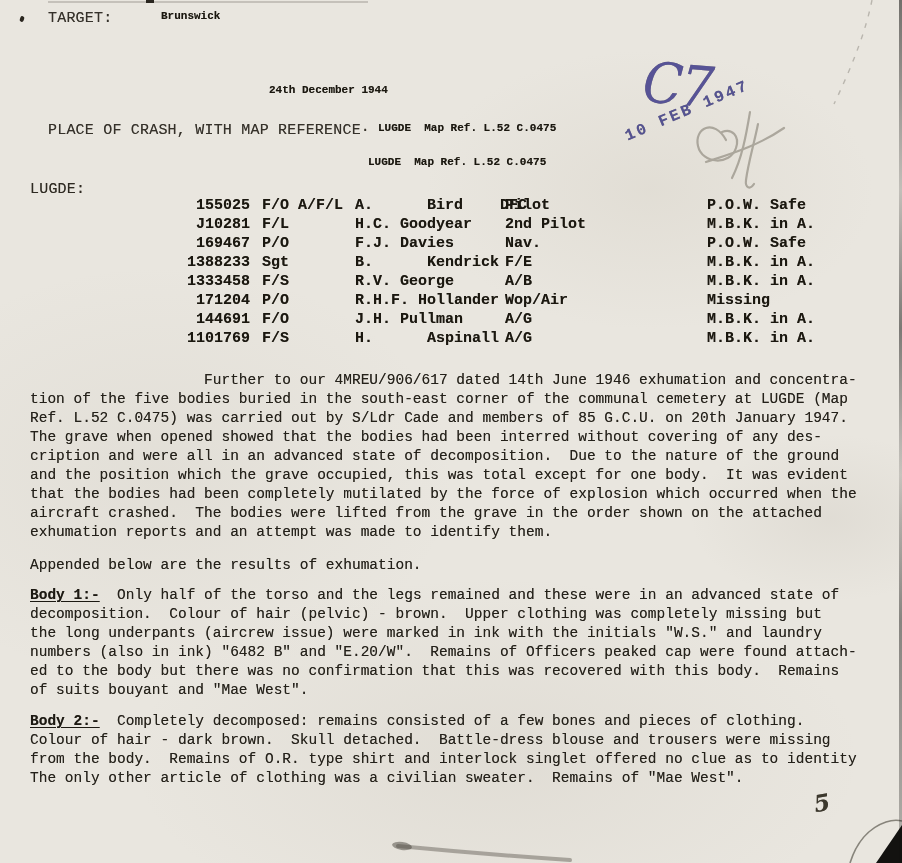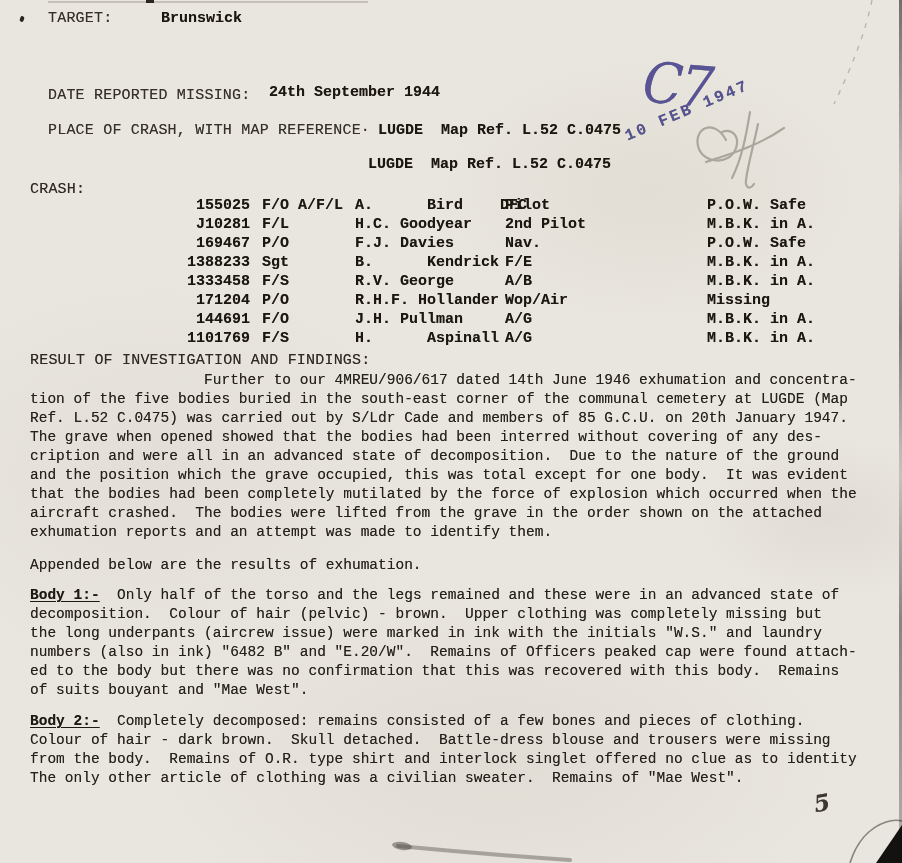--- a/index.html
+++ b/index.html
@@ -11,21 +11,21 @@
       radial-gradient(ellipse 420px 300px at 18% 55%, rgba(165,158,143,0.10), transparent 70%),
       radial-gradient(ellipse 520px 260px at 55% 88%, rgba(172,164,150,0.14), transparent 70%),
       radial-gradient(ellipse 200px 120px at 92% 60%, rgba(160,152,138,0.12), transparent 70%);
     font-family:"Liberation Mono","DejaVu Sans Mono",monospace;
     color:#26231c;
   }
   .typed{font-weight:bold;color:#1a170f;}
   .ink{text-shadow:0 0 0.6px rgba(45,40,32,0.55);}
   .field{position:absolute;left:16px;width:100%;height:20px;}
   .flabel{position:absolute;left:32px;font-size:15px;letter-spacing:0.2px;color:#35312a;}
-  .fvalue{position:absolute;font-size:15px;white-space:pre;}
+  .fvalue{position:absolute;font-size:11px;white-space:pre;}
   .v0{left:145px;} .v1{left:340px;} .v2{left:253px;top:-3px;} .v3{left:362px;} .v4{left:352px;}
   .heading{position:absolute;left:30px;font-size:15px;letter-spacing:0.2px;color:#2e2a22;}
   .crew-row{position:absolute;left:0;width:100%;height:19px;font-size:15px;padding-left:24px;}
   .c-num{position:absolute;left:158px;width:92px;text-align:right;white-space:pre;}
   .c-rank{position:absolute;left:262px;white-space:pre;}
   .c-name{position:absolute;left:355px;white-space:pre;}
   .c-dec{position:absolute;left:500px;white-space:pre;}
   .c-duty{position:absolute;left:505px;width:130px;text-align:left;white-space:pre;}
   .c-fate{position:absolute;left:660px;white-space:pre;margin-left:47px;}
   .para{
@@ -80,43 +80,42 @@
   <div class="artifact dot-comma"></div>
   <svg class="crease-tr" width="60" height="110" viewBox="0 0 60 110">
     <path d="M46,0 C40,30 28,62 8,104" stroke="rgba(62,58,50,0.35)" stroke-width="1.4" fill="none" stroke-dasharray="5,7"></path>
   </svg>
 
   <div class="field" style="top:10px">
     <span class="flabel">TARGET:</span>
     <span class="fvalue typed v0">Brunswick</span>
   </div>
   <div class="field" style="top:87px">
-    <span class="flabel">DATE REPORTED MISSING:</span>
-    <span class="fvalue typed v2">24th September 1944</span>
+    <span class="fvalue typed v2">24th December 1944</span>
   </div>
   <div class="field" style="top:122px">
     <span class="flabel">PLACE OF CRASH, WITH MAP REFERENCE·</span>
     <span class="fvalue typed v3">LUGDE  Map Ref. L.52 C.0475</span>
   </div>
   <div class="field" style="top:156px">
     <span class="fvalue typed v4">LUGDE  Map Ref. L.52 C.0475</span>
   </div>
 
   <div class="stamp-code">C7</div>
   <div class="stamp-date">10 FEB 1947</div>
   <svg class="signature" width="115" height="90" viewBox="0 0 115 90">
     <g stroke="#8d887c" stroke-width="2.2" fill="none" stroke-linecap="round">
       <path d="M38,34 C26,12 6,22 10,40 C14,58 42,60 48,42 C52,30 44,22 34,26"></path>
       <path d="M62,6 C58,30 54,52 44,72"></path>
       <path d="M18,56 C42,48 70,40 96,22"></path>
       <path d="M70,18 C66,38 60,58 58,74 C57,82 62,84 66,78"></path>
     </g>
   </svg>
 
-  <div class="heading" style="top:181px">CRASH:</div>
+  <div class="heading" style="top:181px">LUGDE:</div>
 
   <div class="crew-row typed" style="top:197px">
     <span class="c-num">155025</span>
     <span class="c-rank">F/O A/F/L</span>
     <span class="c-name">A.      Bird</span>
     <span class="c-dec">DFC</span>
     <span class="c-duty">Pilot</span>
     <span class="c-fate">P.O.W. Safe</span>
   </div>
   <div class="crew-row typed" style="top:216px">
@@ -162,21 +161,20 @@
     <span class="c-fate">M.B.K. in A.</span>
   </div>
   <div class="crew-row typed" style="top:330px">
     <span class="c-num">1101769</span>
     <span class="c-rank">F/S</span>
     <span class="c-name">H.      Aspinall</span>
     <span class="c-duty">A/G</span>
     <span class="c-fate">M.B.K. in A.</span>
   </div>
 
-  <div class="heading" style="top:352px">RESULT OF INVESTIGATION AND FINDINGS:</div>
   <div class="para" style="top:371px">                    Further to our 4MREU/906/617 dated 14th June 1946 exhumation and concentra-
 tion of the five bodies buried in the south-east corner of the communal cemetery at LUGDE (Map
 Ref. L.52 C.0475) was carried out by S/Ldr Cade and members of 85 G.C.U. on 20th January 1947.
 The grave when opened showed that the bodies had been interred without covering of any des-
 cription and were all in an advanced state of decomposition.  Due to the nature of the ground
 and the position which the grave occupied, this was total except for one body.  It was evident
 that the bodies had been completely mutilated by the force of explosion which occurred when the
 aircraft crashed.  The bodies were lifted from the grave in the order shown on the attached
 exhumation reports and an attempt was made to identify them.</div>
   <div class="para" style="top:556px">Appended below are the results of exhumation.</div>

